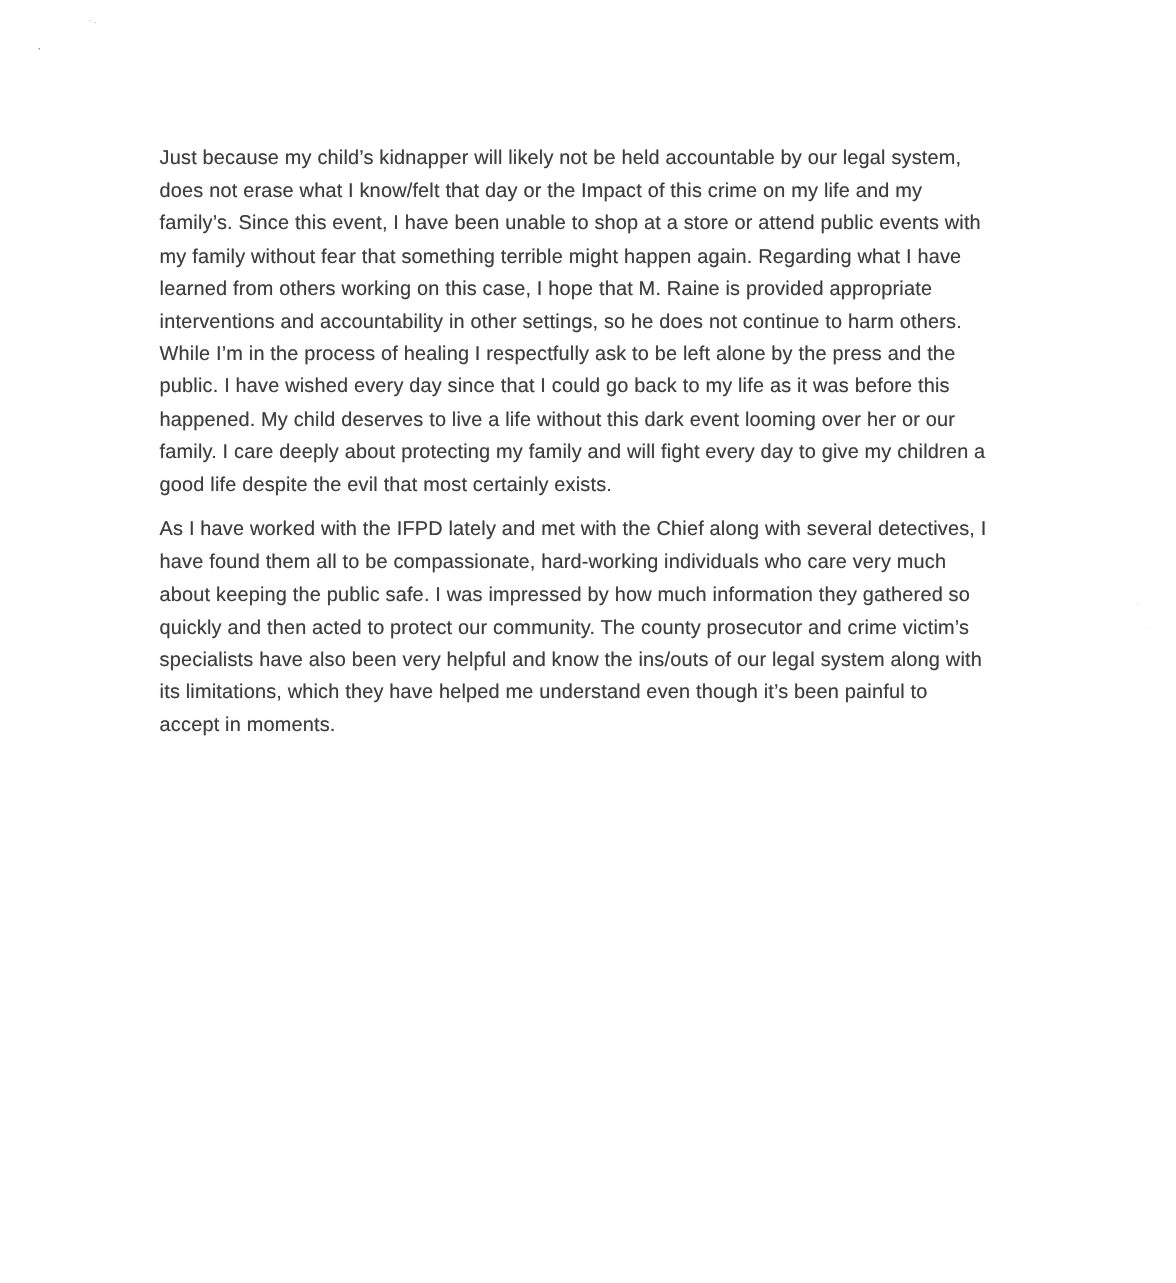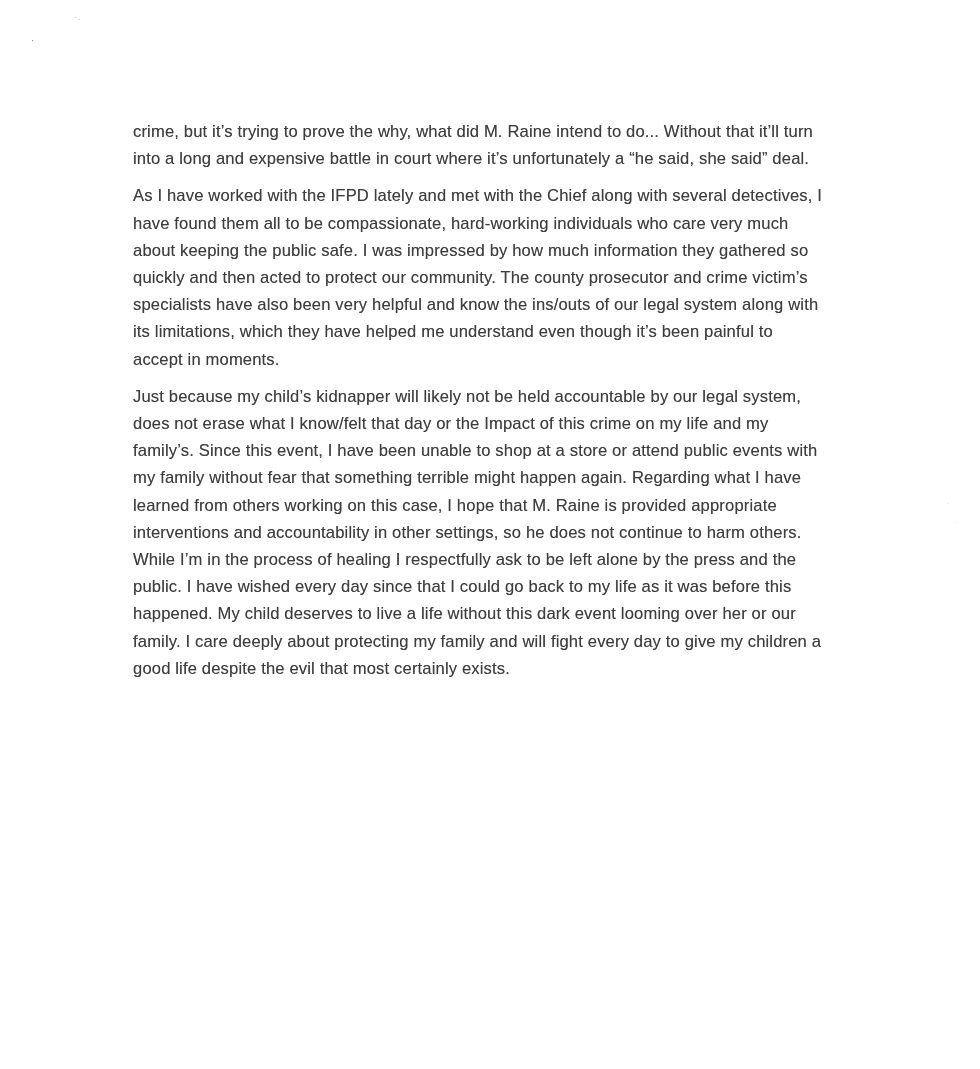--- a/index.html
+++ b/index.html
@@ -48,35 +48,33 @@
 <body>
 
 <div class="page">
 
   <span class="artifact top-mark">·.</span>
   <span class="artifact left-dot">·</span>
   <span class="artifact right-dot1">·</span>
   <span class="artifact right-dot2">·</span>
 
   <div class="doc">
-    <p>crime, but it’s trying to prove the why, what did M. Raine intend to do... Without that it’ll turn
-into a long and expensive battle in court where it’s unfortunately a “he said, she said” deal.</p>
-    <p>As I have worked with the IFPD lately and met with the Chief along with several detectives, I
-have found them all to be compassionate, hard-working individuals who care very much
-about keeping the public safe. I was impressed by how much information they gathered so
-quickly and then acted to protect our community. The county prosecutor and crime victim’s
-specialists have also been very helpful and know the ins/outs of our legal system along with
-its limitations, which they have helped me understand even though it’s been painful to
-accept in moments.</p>
     <p>Just because my child’s kidnapper will likely not be held accountable by our legal system,
 does not erase what I know/felt that day or the Impact of this crime on my life and my
 family’s. Since this event, I have been unable to shop at a store or attend public events with
 my family without fear that something terrible might happen again. Regarding what I have
 learned from others working on this case, I hope that M. Raine is provided appropriate
 interventions and accountability in other settings, so he does not continue to harm others.
 While I’m in the process of healing I respectfully ask to be left alone by the press and the
 public. I have wished every day since that I could go back to my life as it was before this
 happened. My child deserves to live a life without this dark event looming over her or our
 family. I care deeply about protecting my family and will fight every day to give my children a
 good life despite the evil that most certainly exists.</p>
+    <p>As I have worked with the IFPD lately and met with the Chief along with several detectives, I
+have found them all to be compassionate, hard-working individuals who care very much
+about keeping the public safe. I was impressed by how much information they gathered so
+quickly and then acted to protect our community. The county prosecutor and crime victim’s
+specialists have also been very helpful and know the ins/outs of our legal system along with
+its limitations, which they have helped me understand even though it’s been painful to
+accept in moments.</p>
   </div>
 
 </div>
 
 </body></html>

